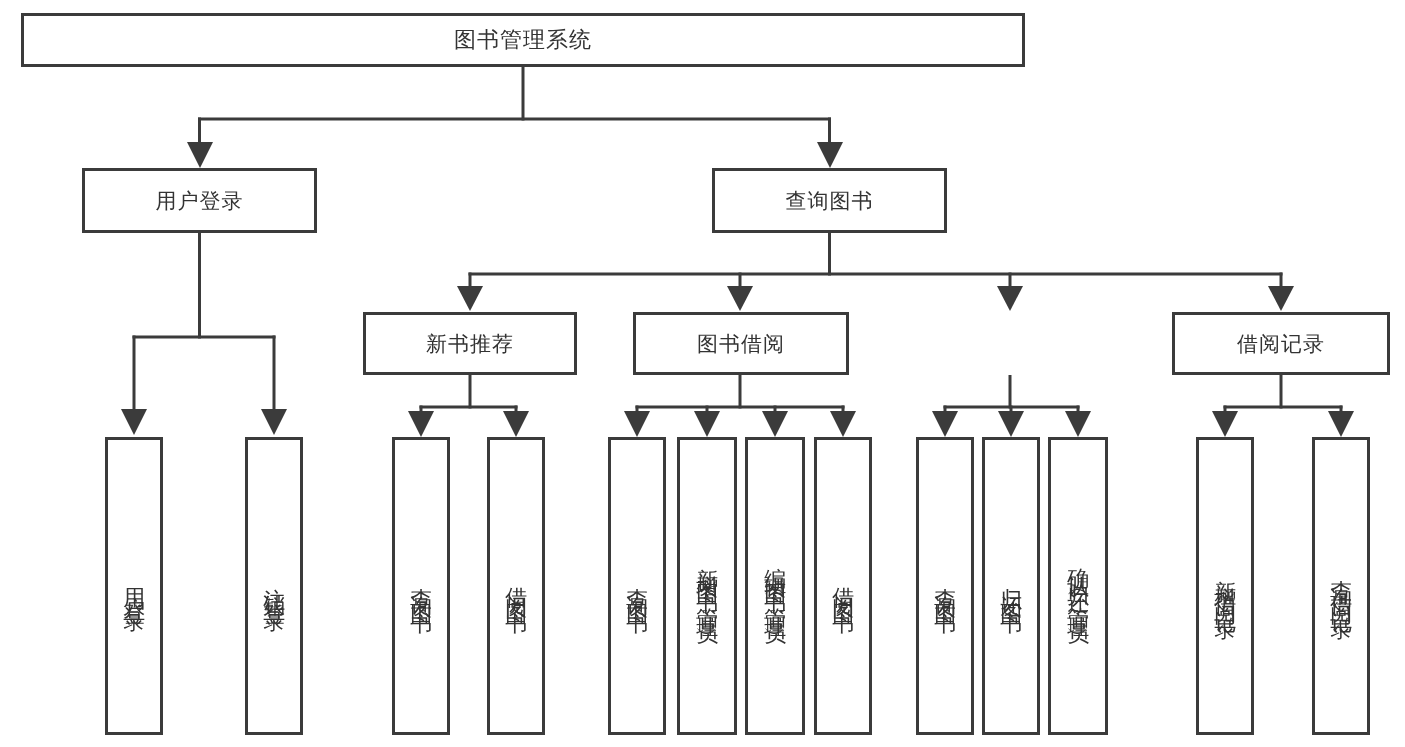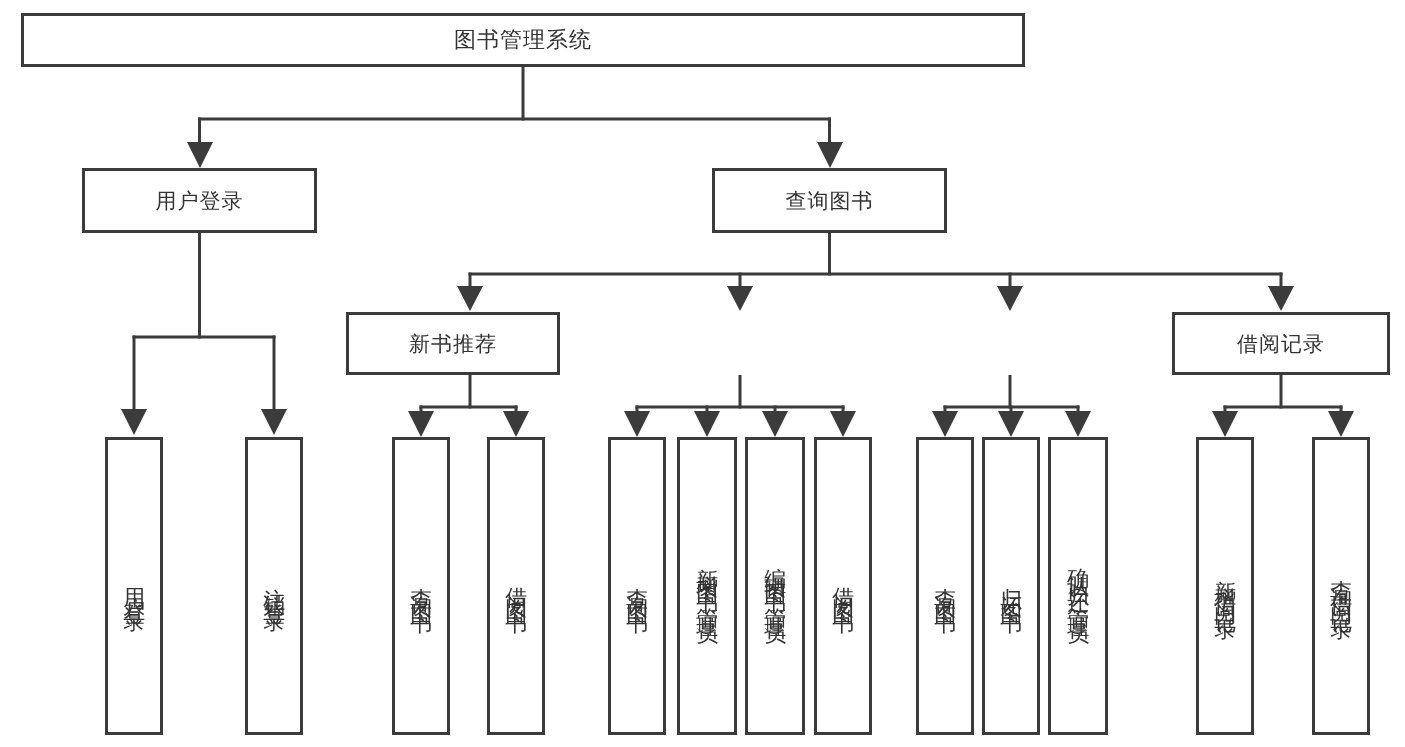--- a/index.html
+++ b/index.html
@@ -151,22 +151,25 @@
     <span class="hlabel">图书管理系统</span>
   </div>
 
   <div class="box hbox" style="left:82px; top:168px; width:235px; height:65px">
     <span class="hlabel">用户登录</span>
   </div>
   <div class="box hbox" style="left:712px; top:168px; width:235px; height:65px">
     <span class="hlabel">查询图书</span>
   </div>
 
-  <div class="box hbox" style="left:346px; top:312px; width:214px; height:63px">
+  <div class="box hbox" style="left:363px; top:312px; width:214px; height:63px">
     <span class="hlabel">新书推荐</span>
+  </div>
+  <div class="box hbox" style="left:633px; top:312px; width:216px; height:63px">
+    <span class="hlabel">图书借阅</span>
   </div>
   <div class="box hbox" style="left:1172px; top:312px; width:218px; height:63px">
     <span class="hlabel">借阅记录</span>
   </div>
 
   <div class="box vbox" style="left:105px; top:437px; width:58px; height:298px">
     <span class="vlabel">用户登录</span>
   </div>
   <div class="box vbox" style="left:245px; top:437px; width:58px; height:298px">
     <span class="vlabel">注销登录</span>

